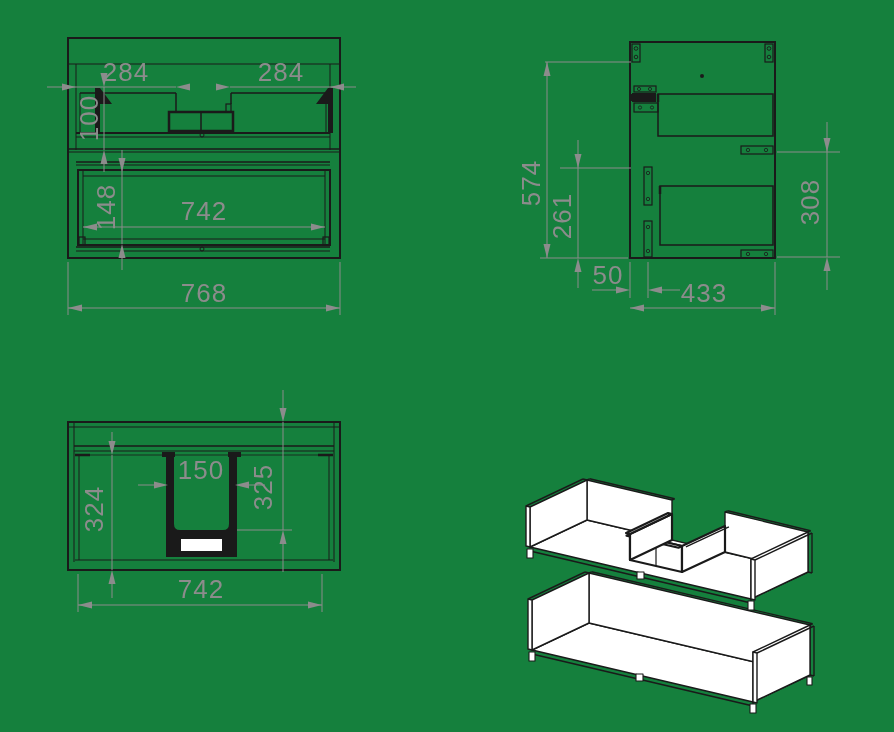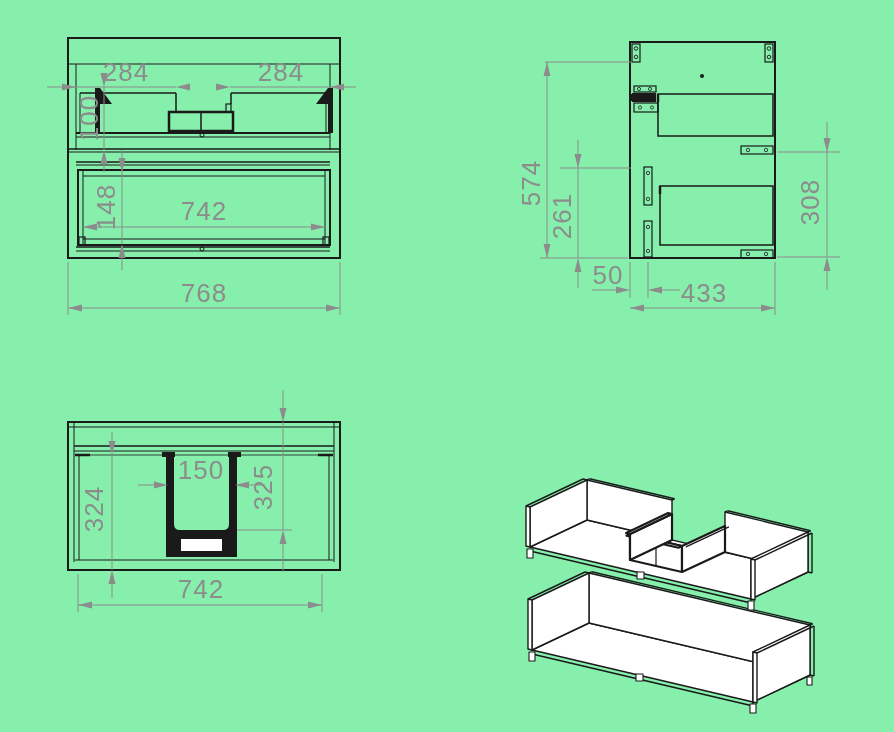--- a/index.html
+++ b/index.html
@@ -1,16 +1,16 @@
 <!DOCTYPE html>
 <html><head>
 <meta charset="utf-8">
 <style>
   html,body{margin:0;padding:0;background:#ffffff;}
-  .canvas{width:894px;height:732px;background:#86efac;position:relative;overflow:hidden;}
+  .canvas{width:894px;height:732px;background:#15803d;position:relative;overflow:hidden;}
   svg{display:block;}
   text{font-family:"Liberation Sans","DejaVu Sans",sans-serif;fill:#8c8c8c;font-size:26px;letter-spacing:1px;}
   .struct{stroke:#1a1a1a;fill:none;}
   .dimline{stroke:#8c8c8c;stroke-width:1;fill:none;}
   .dimfill{fill:#8c8c8c;stroke:none;}
   .blackfill{fill:#1a1a1a;stroke:none;}
 </style>
 </head>
 <body>
 

